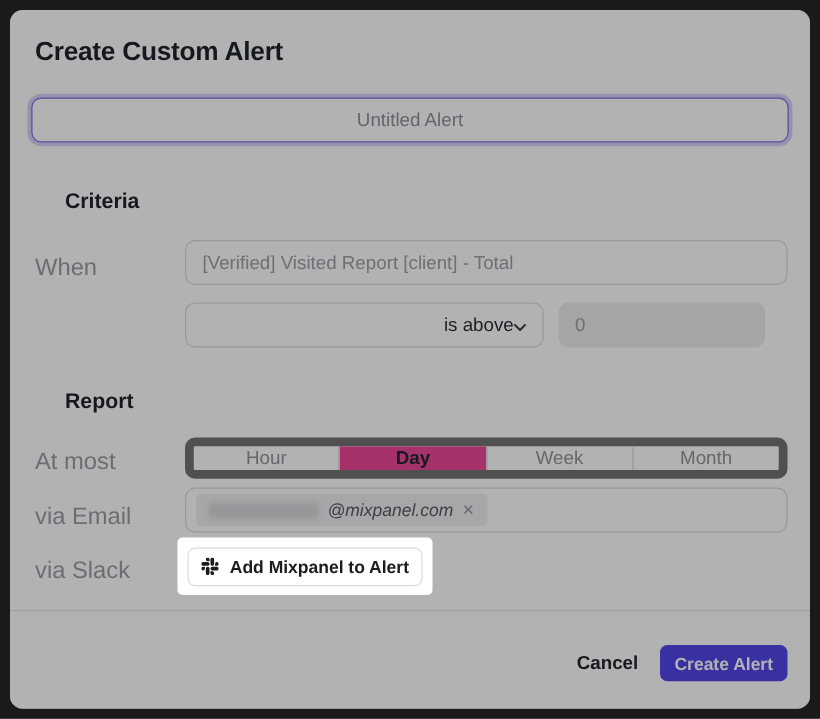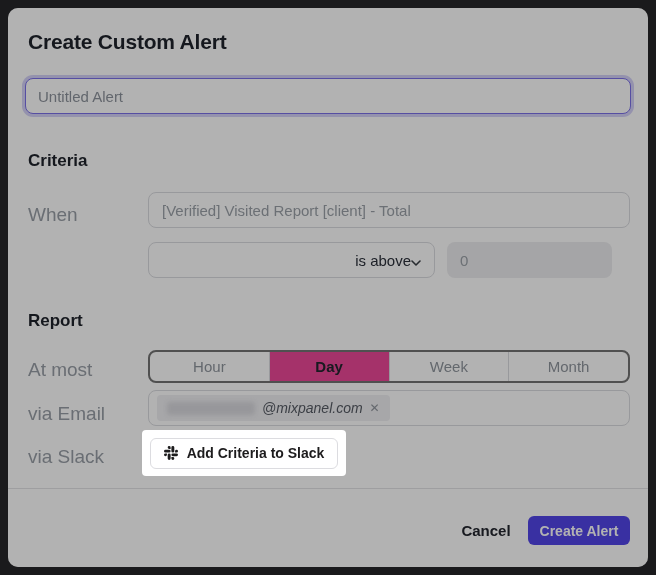--- a/index.html
+++ b/index.html
@@ -21,25 +21,25 @@
     border-radius:10px; z-index:5; pointer-events:none;
   }
 
   .title { left:20px; top:22px; font-size:21px; font-weight:700; color:#1f232b; letter-spacing:-0.2px; }
 
   .name-input {
     left:17px; top:70px; width:606px; height:36px;
     border:1.5px solid #7b70e8; border-radius:8px;
     box-shadow:0 0 0 3px rgba(123,112,232,0.32);
     padding:0 12px; font-size:15px; color:#0c4a6e; background:#fff;
-    outline:none; font-family:"Liberation Sans", sans-serif;
+    outline:none; font-family:"Liberation Sans", sans-serif;text-align:center;
   }
   .name-input::placeholder { color:#8d939c; }
 
-  .h2 { font-size:17px; font-weight:700; color:#1f232b; }
+  .h2 { font-size:17px; font-weight:700; color:#1f232b;margin-left:24px; }
   .criteria-h { left:20px; top:143px; }
   .notify-h  { left:20px; top:303px; }
 
   .row-label { font-size:19px; color:#989ea6; }
   .when-label   { left:20px; top:196px; }
   .atmost-label { left:20px; top:351px; }
   .email-label  { left:20px; top:395px; }
   .slack-label  { left:20px; top:438px; }
 
   .when-field {
@@ -56,21 +56,21 @@
   }
   .threshold {
     left:439px; top:234px; width:165px; height:36px;
     background:#ededef; border-radius:8px;
     display:flex; align-items:center; padding:0 13px;
     font-size:15px; color:#9ba1a8;
   }
 
   .segmented {
     left:140px; top:342px; width:482px; height:33px;
-    border:2px solid #737373; border-radius:8px; background:#fff;
+    border:7px solid #737373; border-radius:8px; background:#fff;
     display:flex; overflow:hidden;
   }
   .segment {
     flex:1; display:flex; align-items:center; justify-content:center;
     font-size:15px; color:#8f959d; cursor:pointer;
     border-left:1px solid #dadbe0;
   }
   .segment:first-child { border-left:none; }
   .segment.selected { background:#ec4899; color:#23262e; font-weight:700; }
 
@@ -175,17 +175,17 @@
 
   <div class="dim"></div>
 
   <div class="abs spotlight">
     <button class="slack-btn">
       <span>
         <svg class="slack-svg" viewBox="0 0 24 24" fill="#1d1c1d">
             <path d="M5.042 15.165a2.528 2.528 0 0 1-2.52 2.523A2.528 2.528 0 0 1 0 15.165a2.527 2.527 0 0 1 2.522-2.52h2.52v2.52zM6.313 15.165a2.527 2.527 0 0 1 2.521-2.52 2.527 2.527 0 0 1 2.521 2.52v6.313A2.528 2.528 0 0 1 8.834 24a2.528 2.528 0 0 1-2.521-2.522v-6.313zM8.834 5.042a2.528 2.528 0 0 1-2.521-2.52A2.528 2.528 0 0 1 8.834 0a2.528 2.528 0 0 1 2.521 2.522v2.52H8.834zM8.834 6.313a2.528 2.528 0 0 1 2.521 2.521 2.528 2.528 0 0 1-2.521 2.521H2.522A2.528 2.528 0 0 1 0 8.834a2.528 2.528 0 0 1 2.522-2.521h6.312zM18.956 8.834a2.528 2.528 0 0 1 2.522-2.521A2.528 2.528 0 0 1 24 8.834a2.528 2.528 0 0 1-2.522 2.521h-2.522V8.834zM17.688 8.834a2.528 2.528 0 0 1-2.523 2.521 2.527 2.527 0 0 1-2.52-2.521V2.522A2.527 2.527 0 0 1 15.165 0a2.528 2.528 0 0 1 2.523 2.522v6.312zM15.165 18.956a2.528 2.528 0 0 1 2.523 2.522A2.528 2.528 0 0 1 15.165 24a2.527 2.527 0 0 1-2.52-2.522v-2.522h2.52zM15.165 17.688a2.527 2.527 0 0 1-2.52-2.523 2.526 2.526 0 0 1 2.52-2.52h6.313A2.527 2.527 0 0 1 24 15.165a2.528 2.528 0 0 1-2.522 2.523h-6.313z"></path>
           </svg>
       </span>
-      <span>Add Criteria to Slack</span>
+      <span>Add Mixpanel to Alert</span>
     </button>
   </div>
 
 </div>
 
 </body></html>

